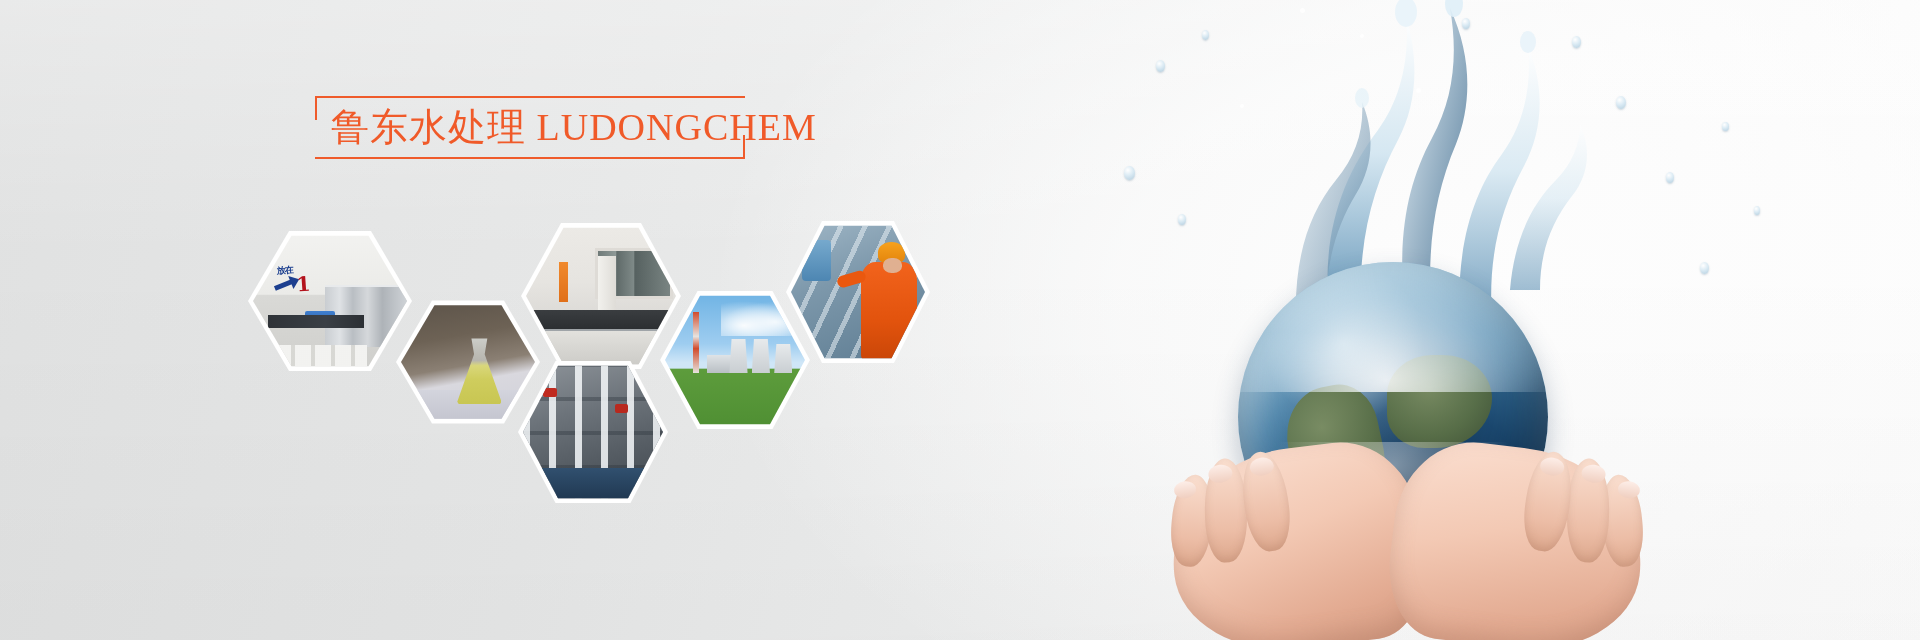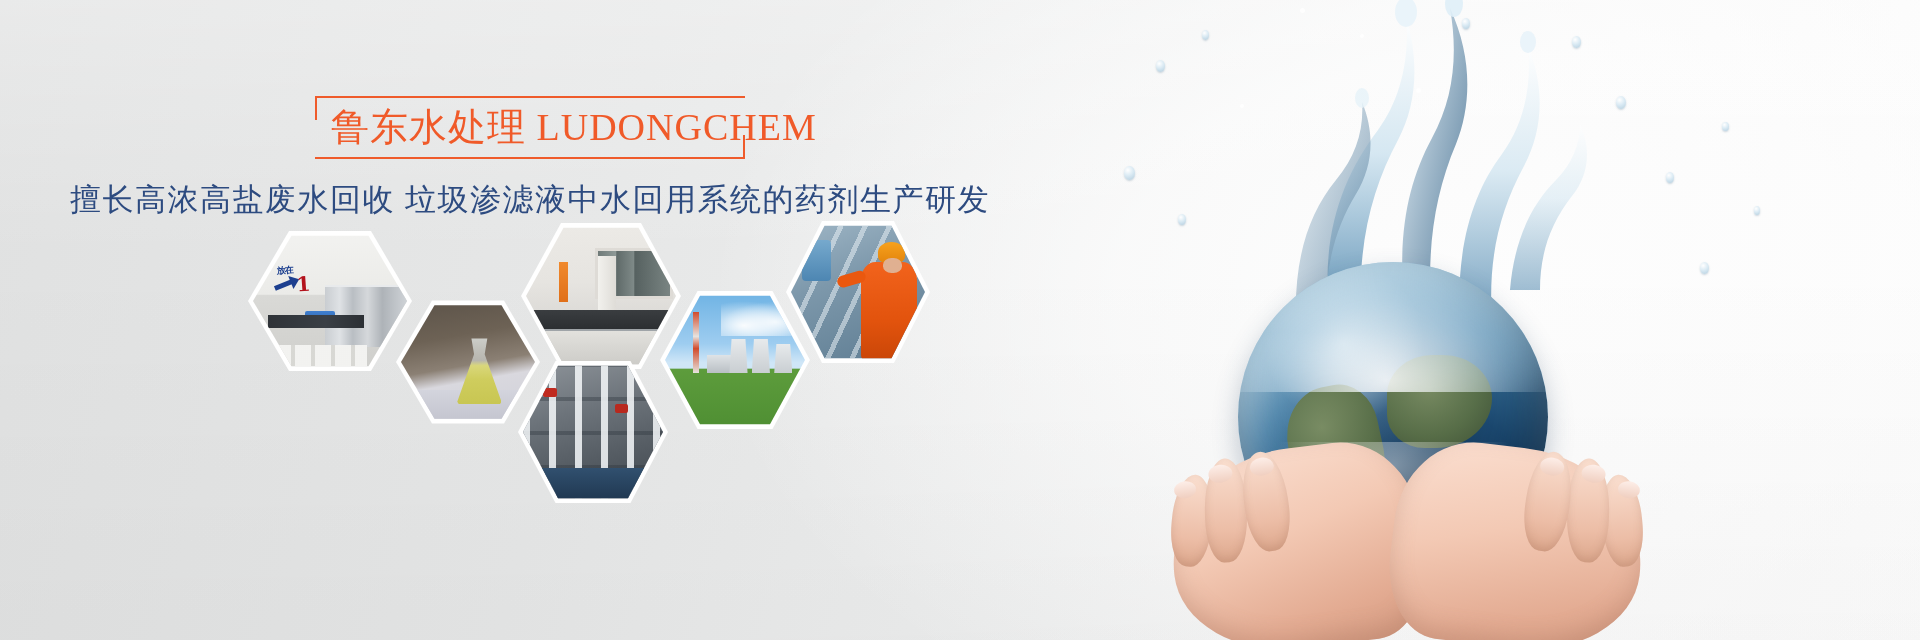--- a/index.html
+++ b/index.html
@@ -334,21 +334,20 @@
   <div class="headline">
 
     <div class="title-frame">
       <span class="corner tl"></span>
       <span class="rule top"></span>
       <div class="title-text">鲁东水处理 LUDONGCHEM</div>
       <span class="rule bottom"></span>
       <span class="corner br"></span>
     </div>
 
-    <div class="subtitle">擅长高浓高盐废水回收  垃圾渗滤液中水回用系统的药剂生产研发</div>
   </div>
 
   <div class="hex-cluster">
 
     <div class="hex" style="left:248px; top:228px; width:164px; height:146px;">
       <div class="photo ph-lab1">
         <div class="slogan">
           <span class="s-blue">放在</span>
           <span class="s-arrow"></span>
           <span class="s-red">1</span>

